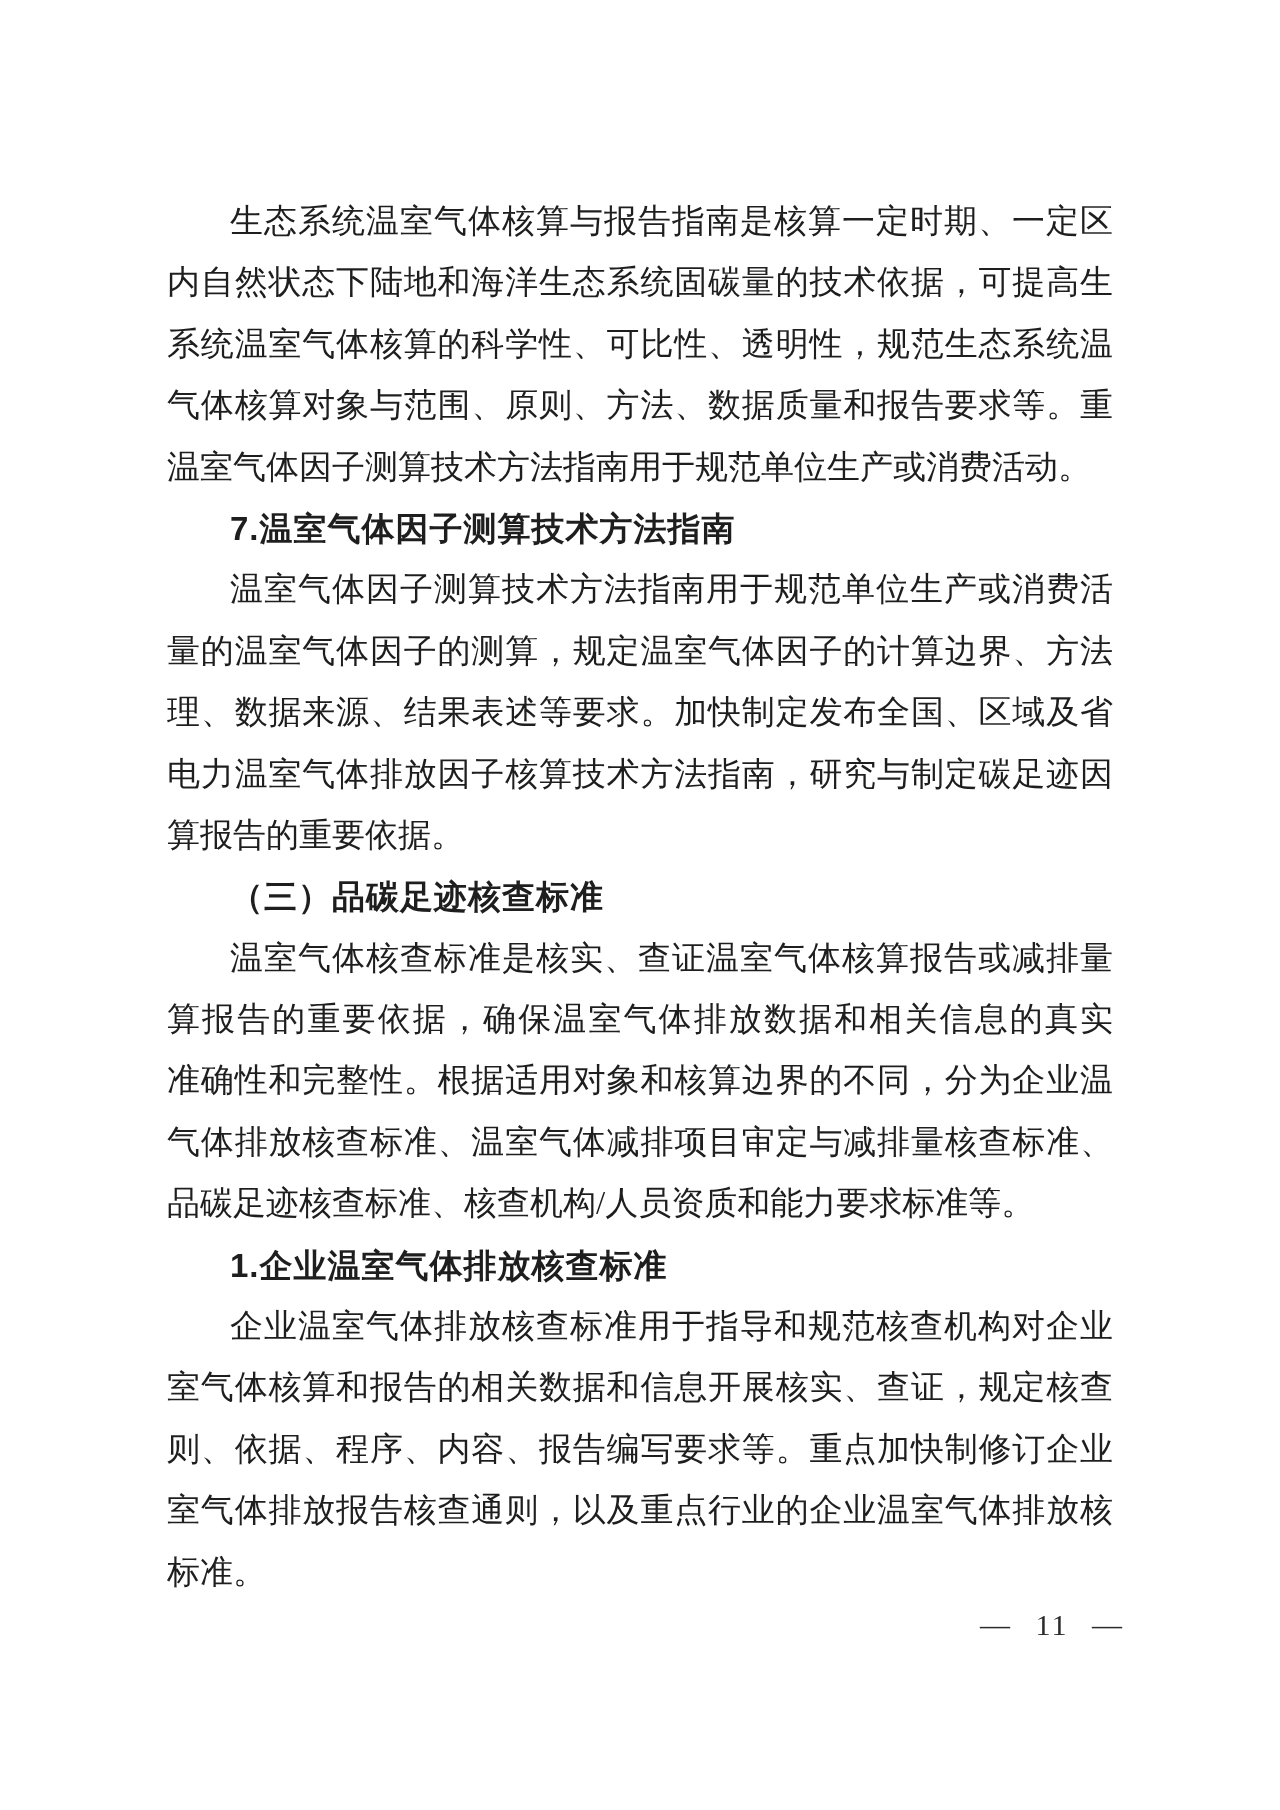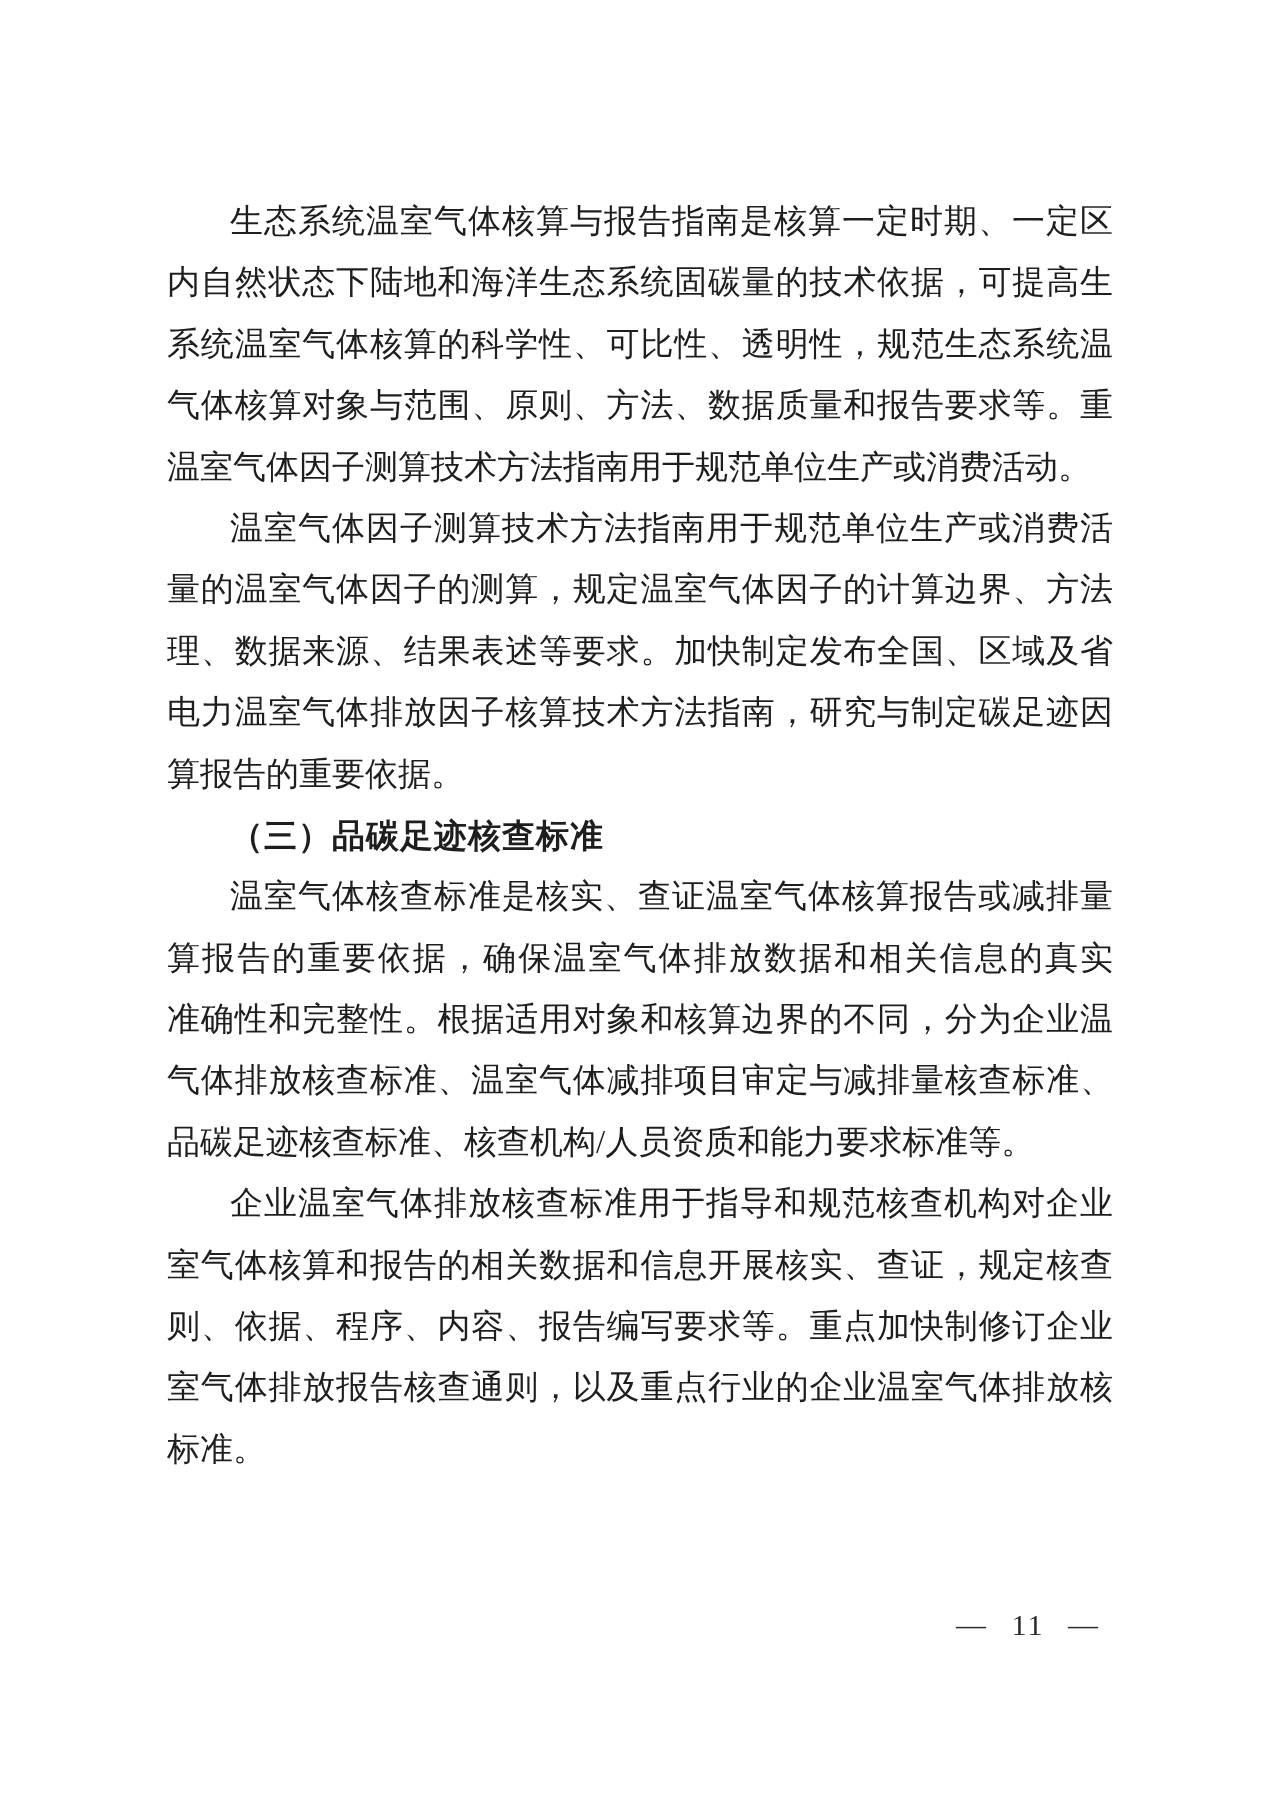--- a/index.html
+++ b/index.html
@@ -33,54 +33,56 @@
   }
   .first { text-indent: 63px; }
   .head {
     font-weight: 700;
     font-family: "Liberation Sans", "DejaVu Sans", sans-serif;
     letter-spacing: 1px;
   }
   .footer {
     position: absolute;
     top: 1608px;
-    right: 180px;
+    right: 156px;
     color: #2a2a2a;
     font-size: 30px;
     line-height: 34px;
     letter-spacing: 2px;
     word-spacing: 14px;
     font-family: "Liberation Serif", "DejaVu Serif", serif;
   }
 </style>
 </head>
 <body>
 
 <div class="doc">
   <div class="ln first just">生态系统温室气体核算与报告指南是核算一定时期、一定区域</div>
   <div class="ln just">内自然状态下陆地和海洋生态系统固碳量的技术依据，可提高生态</div>
   <div class="ln just">系统温室气体核算的科学性、可比性、透明性，规范生态系统温室</div>
   <div class="ln just">气体核算对象与范围、原则、方法、数据质量和报告要求等。重点</div>
   <div class="ln">温室气体因子测算技术方法指南用于规范单位生产或消费活动。</div>
 
+  <div class="ln first head">7.温室气体因子测算技术方法指南</div>
 
   <div class="ln first just">温室气体因子测算技术方法指南用于规范单位生产或消费活动</div>
   <div class="ln just">量的温室气体因子的测算，规定温室气体因子的计算边界、方法原</div>
   <div class="ln just">理、数据来源、结果表述等要求。加快制定发布全国、区域及省级</div>
   <div class="ln just">电力温室气体排放因子核算技术方法指南，研究与制定碳足迹因子</div>
   <div class="ln">算报告的重要依据。</div>
 
   <div class="ln first head">（三）品碳足迹核查标准</div>
 
   <div class="ln first just">温室气体核查标准是核实、查证温室气体核算报告或减排量核</div>
   <div class="ln just">算报告的重要依据，确保温室气体排放数据和相关信息的真实性、</div>
   <div class="ln just">准确性和完整性。根据适用对象和核算边界的不同，分为企业温室</div>
   <div class="ln just">气体排放核查标准、温室气体减排项目审定与减排量核查标准、产</div>
   <div class="ln">品碳足迹核查标准、核查机构/人员资质和能力要求标准等。</div>
 
+  <div class="ln first head">1.企业温室气体排放核查标准</div>
 
   <div class="ln first just">企业温室气体排放核查标准用于指导和规范核查机构对企业温</div>
   <div class="ln just">室气体核算和报告的相关数据和信息开展核实、查证，规定核查原</div>
   <div class="ln just">则、依据、程序、内容、报告编写要求等。重点加快制修订企业温</div>
   <div class="ln just">室气体排放报告核查通则，以及重点行业的企业温室气体排放核查</div>
   <div class="ln">标准。</div>
 </div>
 
 <div class="footer">— 11 —</div>
 

